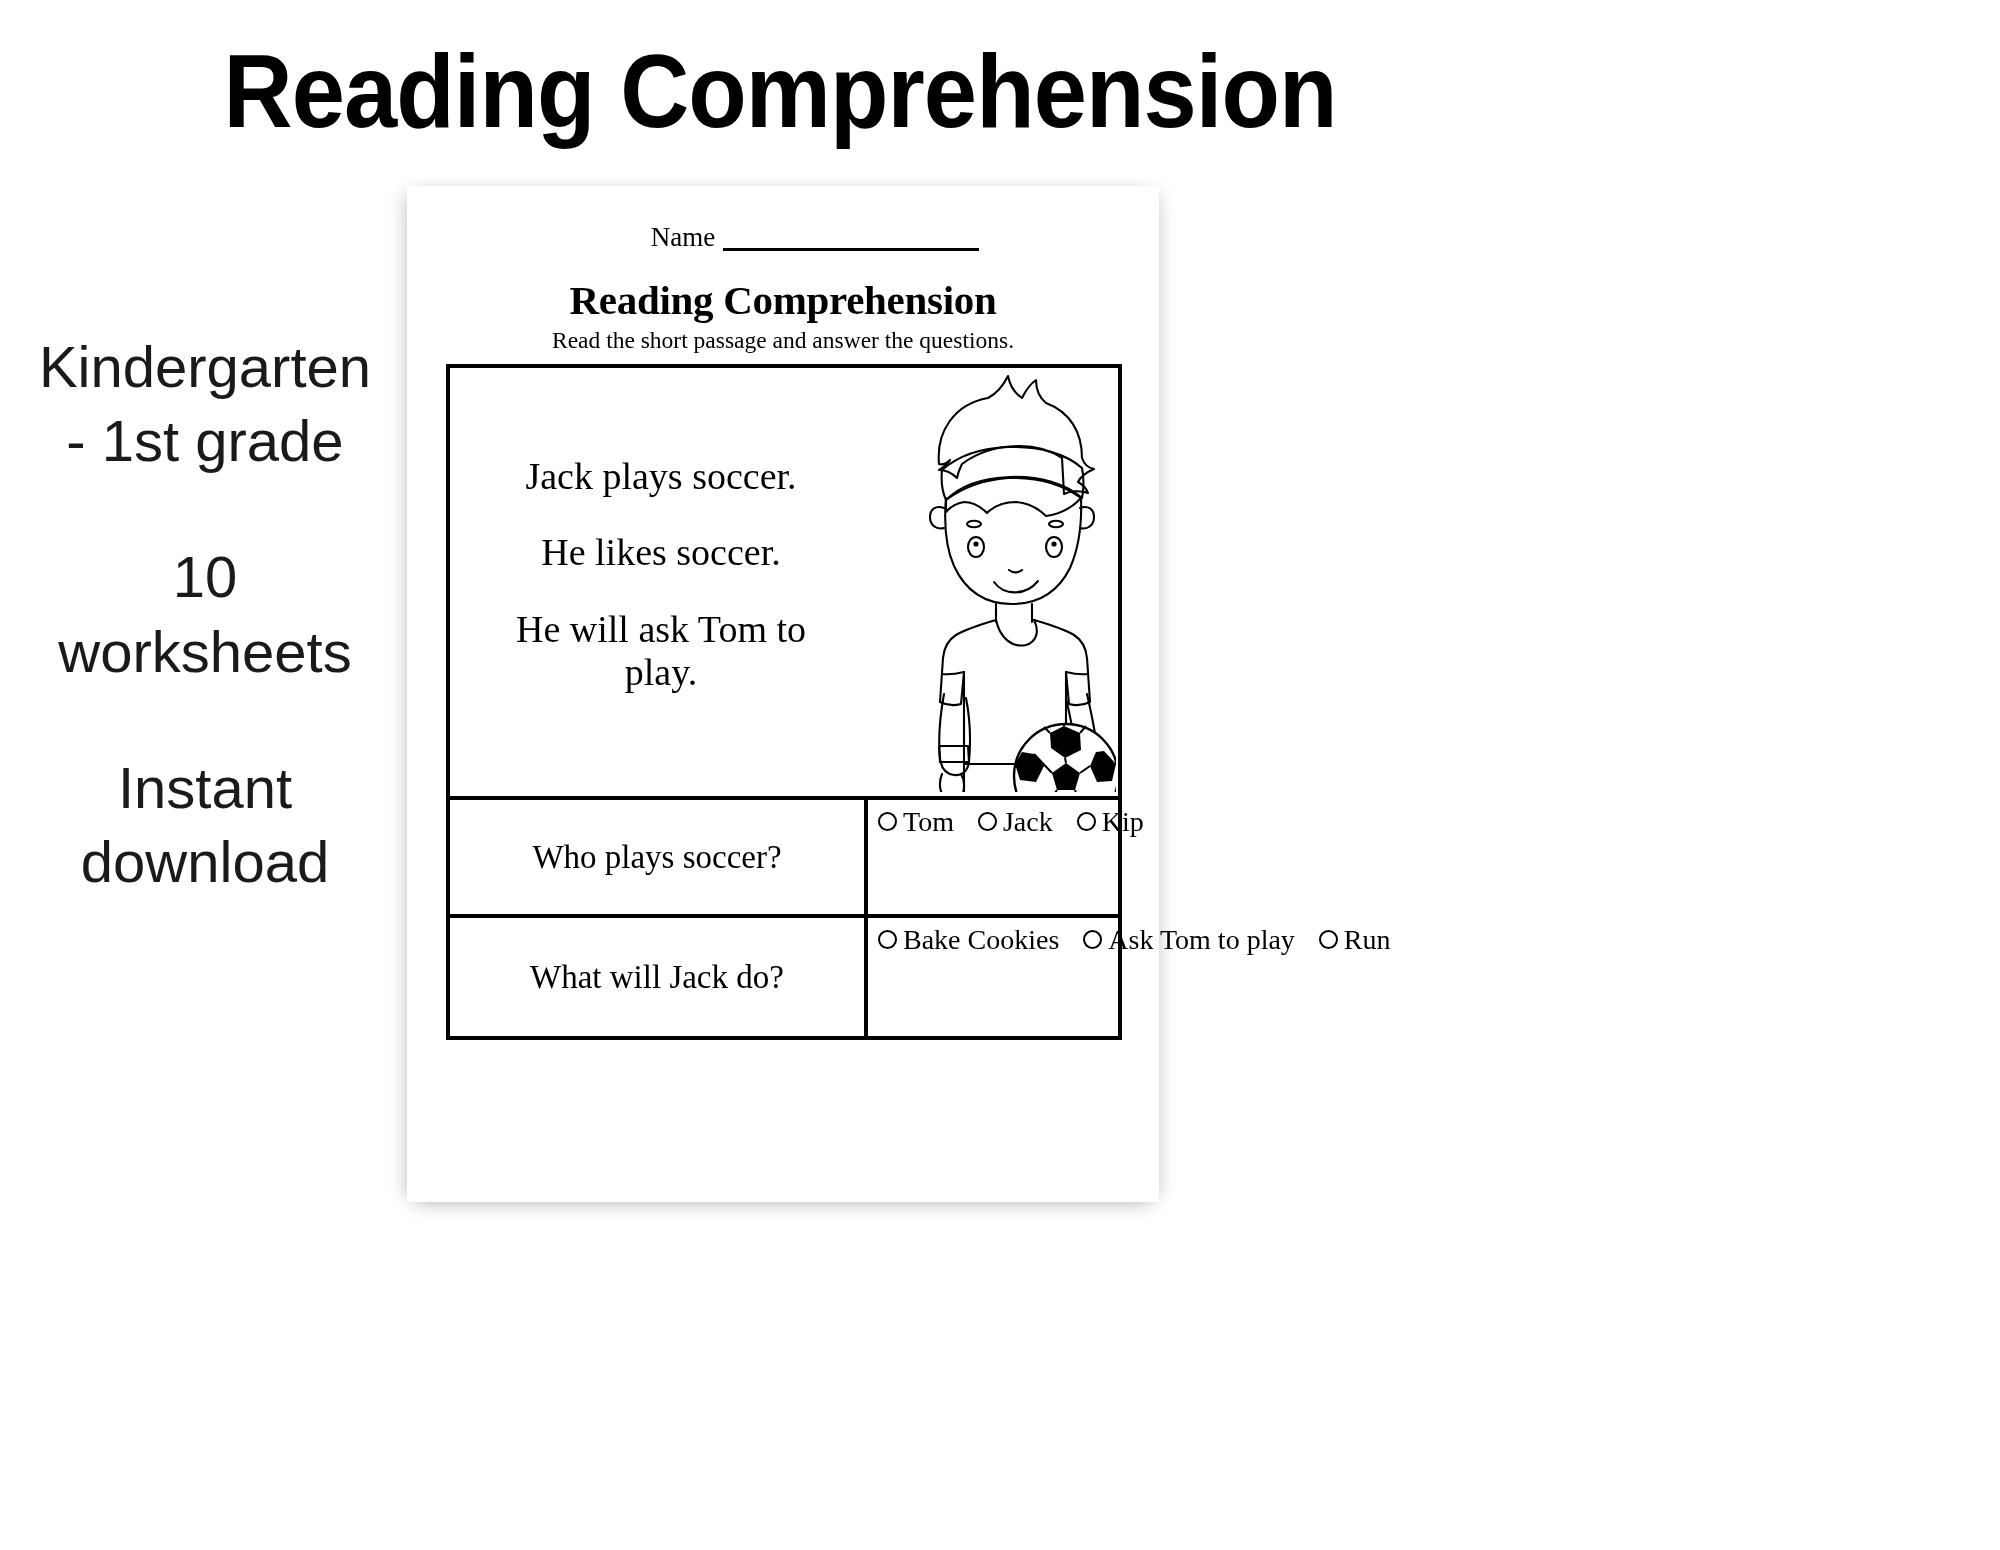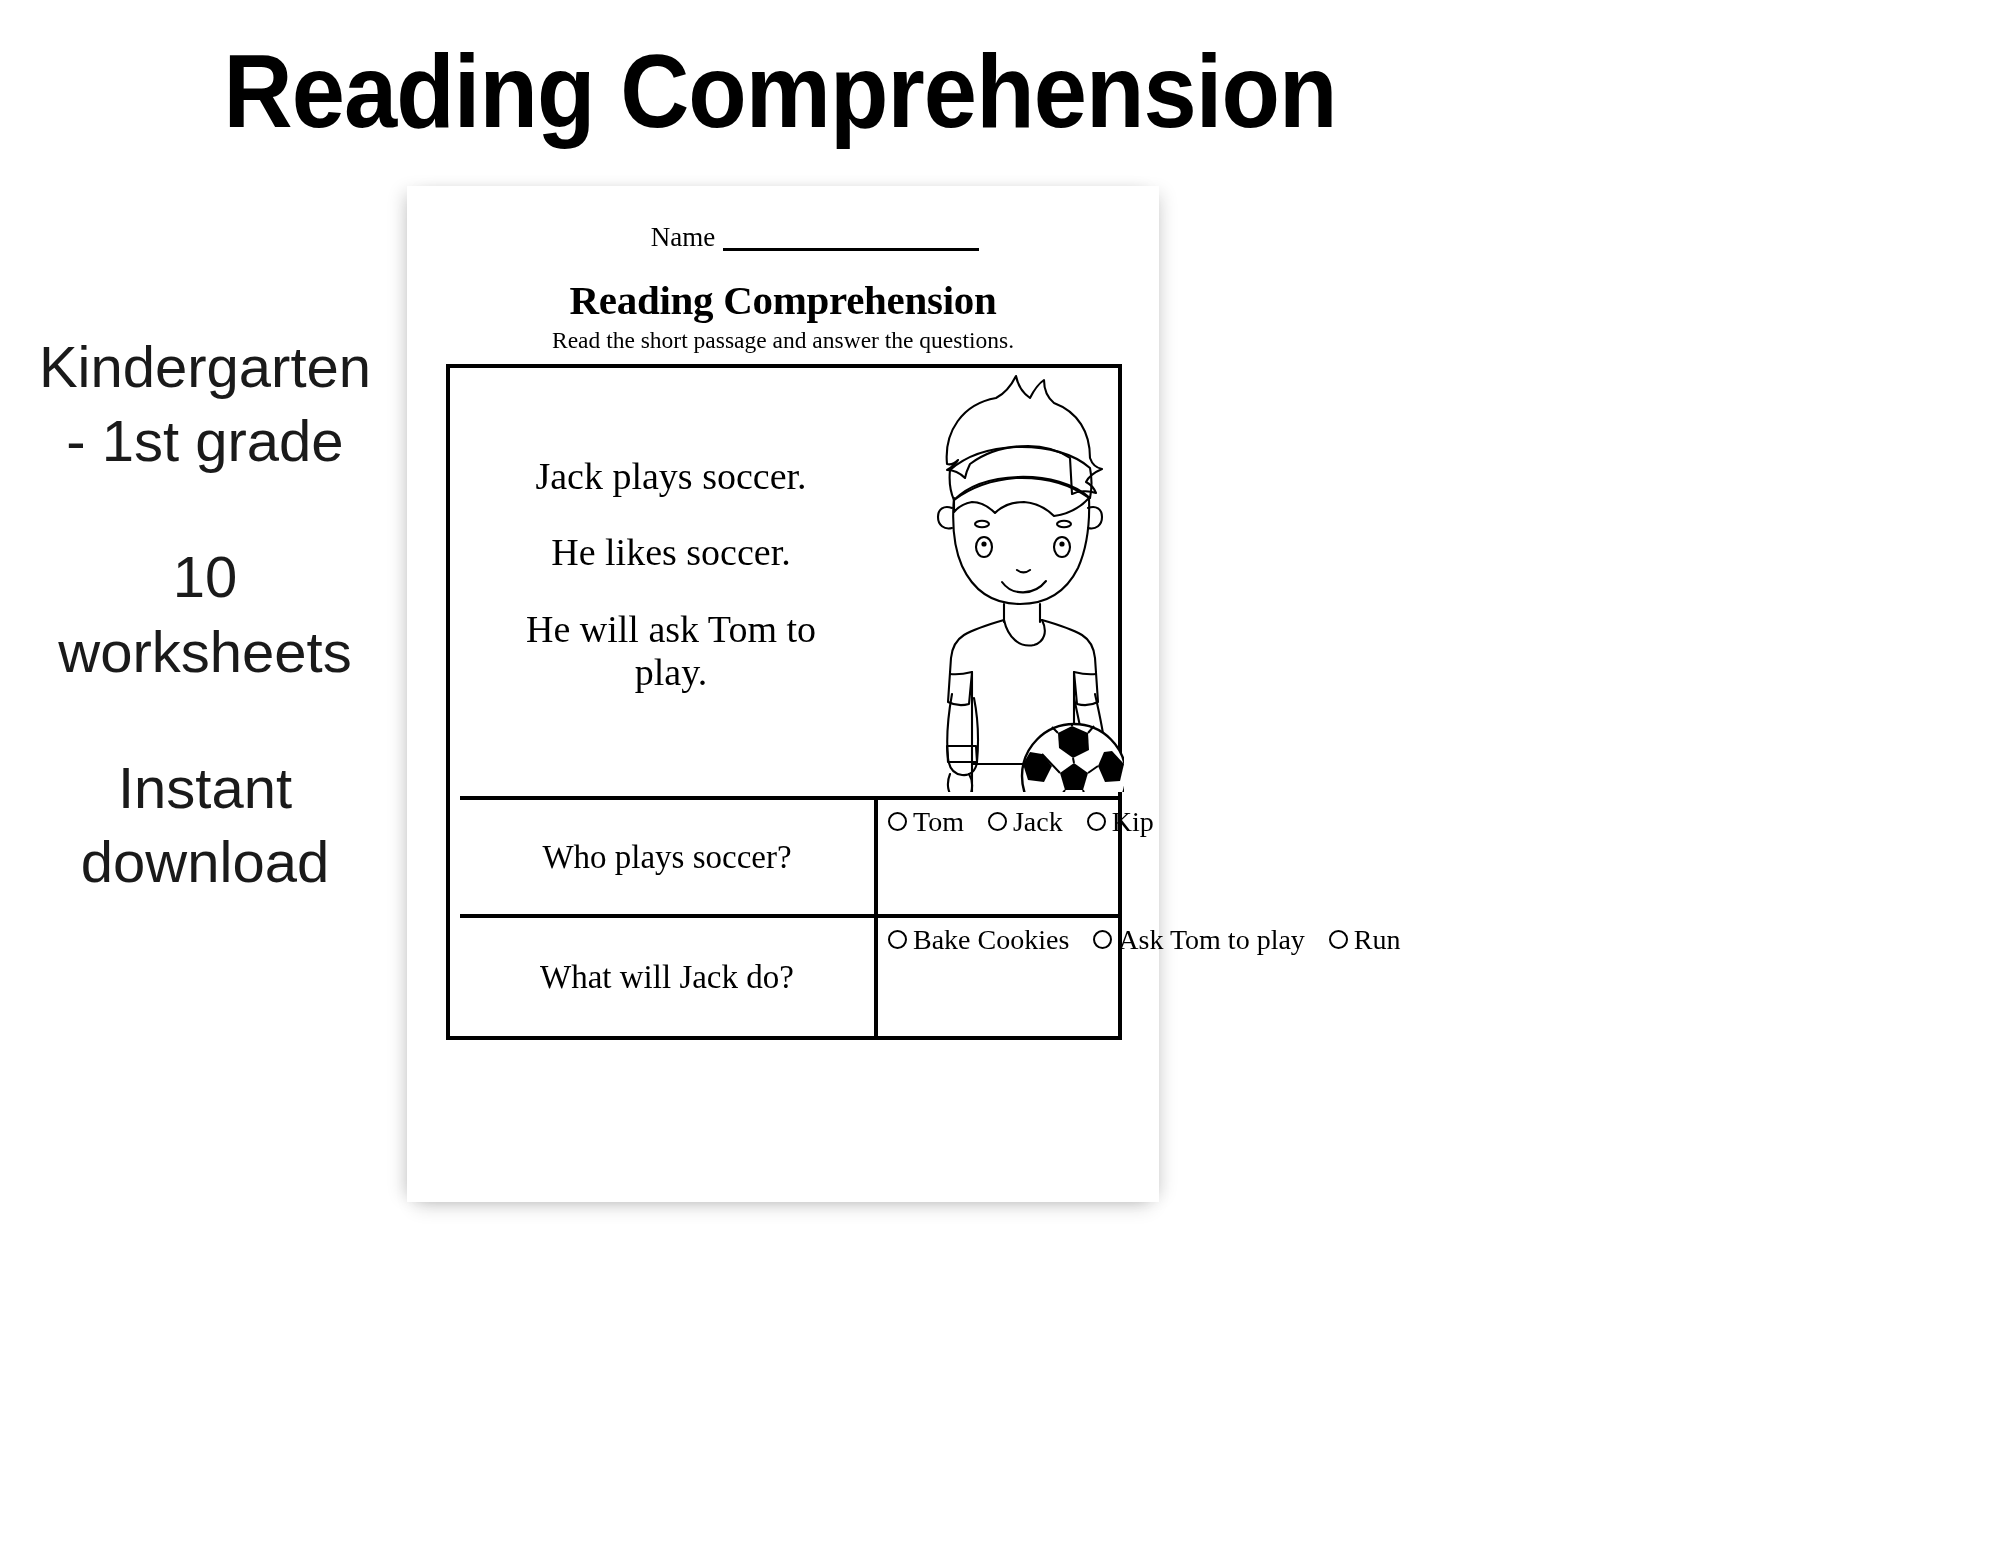--- a/index.html
+++ b/index.html
@@ -115,21 +115,20 @@
   }
 
   
   #ws-table {
     position: absolute;
     left: 39px;
     top: 178px;
     width: 676px;
     border: 4px solid #000;
     box-sizing: border-box;
-    padding-left: 10px;
   }
   .ws-row {
     display: flex;
     border-bottom: 4px solid #000;
     box-sizing: border-box;
   }
   .ws-row:last-child { border-bottom: none; }
 
   
   #passage-row { height: 432px; }

